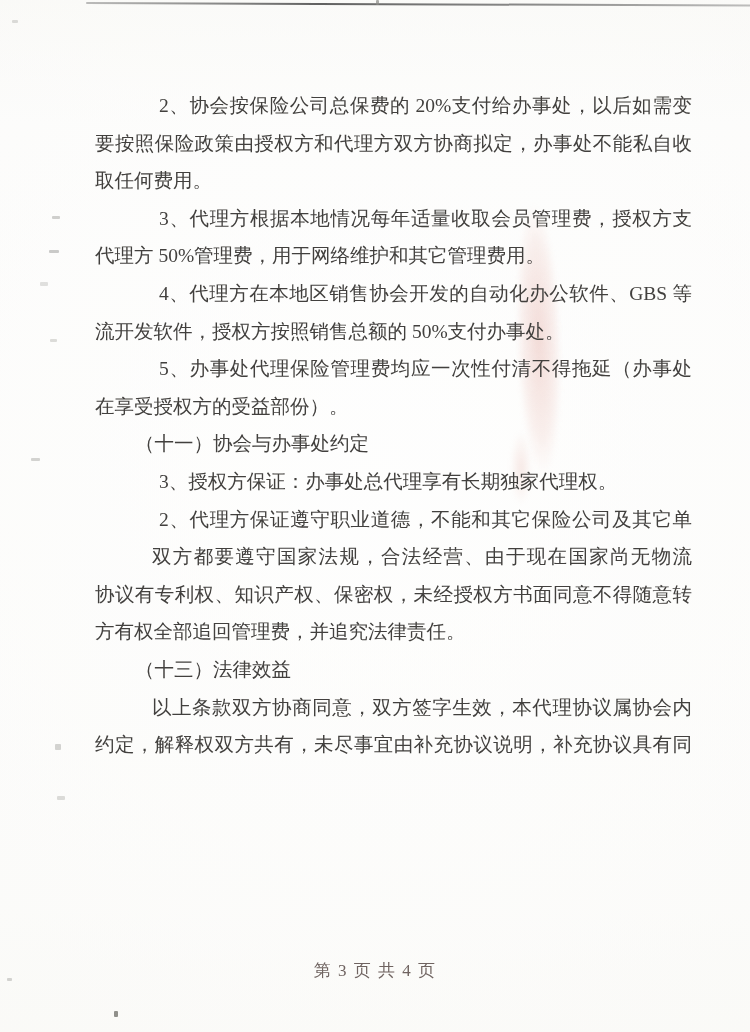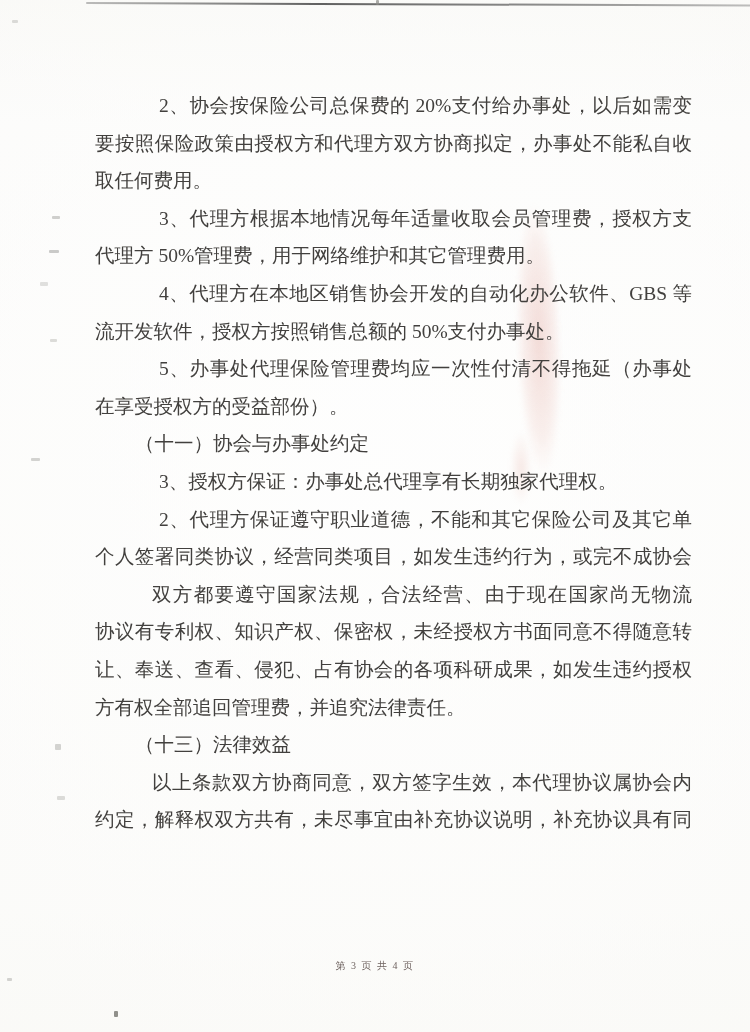--- a/index.html
+++ b/index.html
@@ -74,21 +74,21 @@
     overflow: hidden;
   }
   .line.last { text-align-last: left; }
   .line.first.clause-item    { text-indent: 64px; }
   .line.first.paragraph      { text-indent: 57px; }
   .line.first.clause-heading { text-indent: 40px; text-align-last: left; }
 
   .page-footer {
     position: absolute; left: 0; top: 959px; width: 750px;
     text-align: center;
-    font-size: 10px;
+    font-size: 17px;
     color: #6f6360;
     letter-spacing: 1.5px;
   }
 </style>
 </head>
 <body>
 
 <div class="page">
   <div class="top-scan-line"></div>
   <div class="pink-smudge"></div>
@@ -112,24 +112,22 @@
       <div class="line clause-item last">取任何费用。</div>
       <div class="line clause-item first">3、代理方根据本地情况每年适量收取会员管理费，授权方支付</div>
       <div class="line clause-item last">代理方 50%管理费，用于网络维护和其它管理费用。</div>
       <div class="line clause-item first">4、代理方在本地区销售协会开发的自动化办公软件、GBS 等物</div>
       <div class="line clause-item last">流开发软件，授权方按照销售总额的 50%支付办事处。</div>
       <div class="line clause-item first">5、办事处代理保险管理费均应一次性付清不得拖延（办事处不</div>
       <div class="line clause-item last">在享受授权方的受益部份）。</div>
       <div class="line clause-heading first last">（十一）协会与办事处约定</div>
       <div class="line clause-item first last">3、授权方保证：办事处总代理享有长期独家代理权。</div>
       <div class="line clause-item first">2、代理方保证遵守职业道德，不能和其它保险公司及其它单位和</div>
-      <div class="line clause-item">个人签署同类协议，经营同类项目，如发生违约行为，或完不成协会</div>
       <div class="line paragraph first">双方都要遵守国家法规，合法经营、由于现在国家尚无物流法、</div>
       <div class="line paragraph">协议有专利权、知识产权、保密权，未经授权方书面同意不得随意转</div>
-      <div class="line paragraph">让、奉送、查看、侵犯、占有协会的各项科研成果，如发生违约授权</div>
       <div class="line paragraph last">方有权全部追回管理费，并追究法律责任。</div>
       <div class="line clause-heading first last">（十三）法律效益</div>
       <div class="line paragraph first">以上条款双方协商同意，双方签字生效，本代理协议属协会内部</div>
       <div class="line paragraph">约定，解释权双方共有，未尽事宜由补充协议说明，补充协议具有同</div>
     </div>
 
   <div class="page-footer">第 3 页 共 4 页</div>
 </div>
 
 </body></html>

